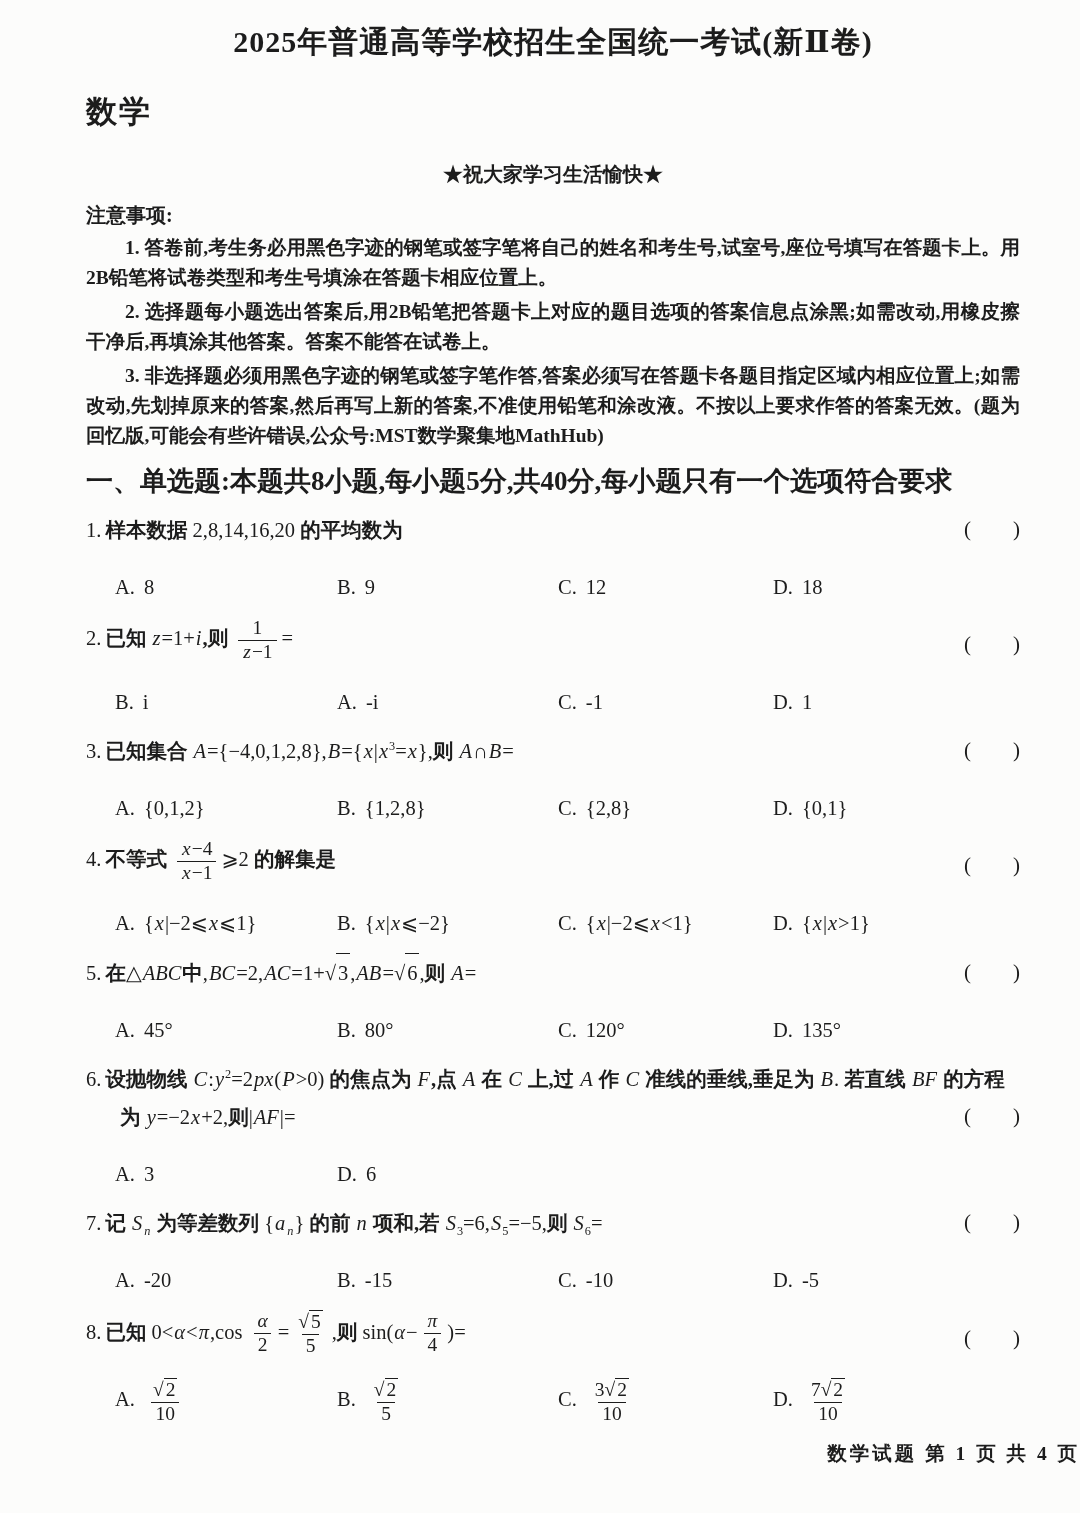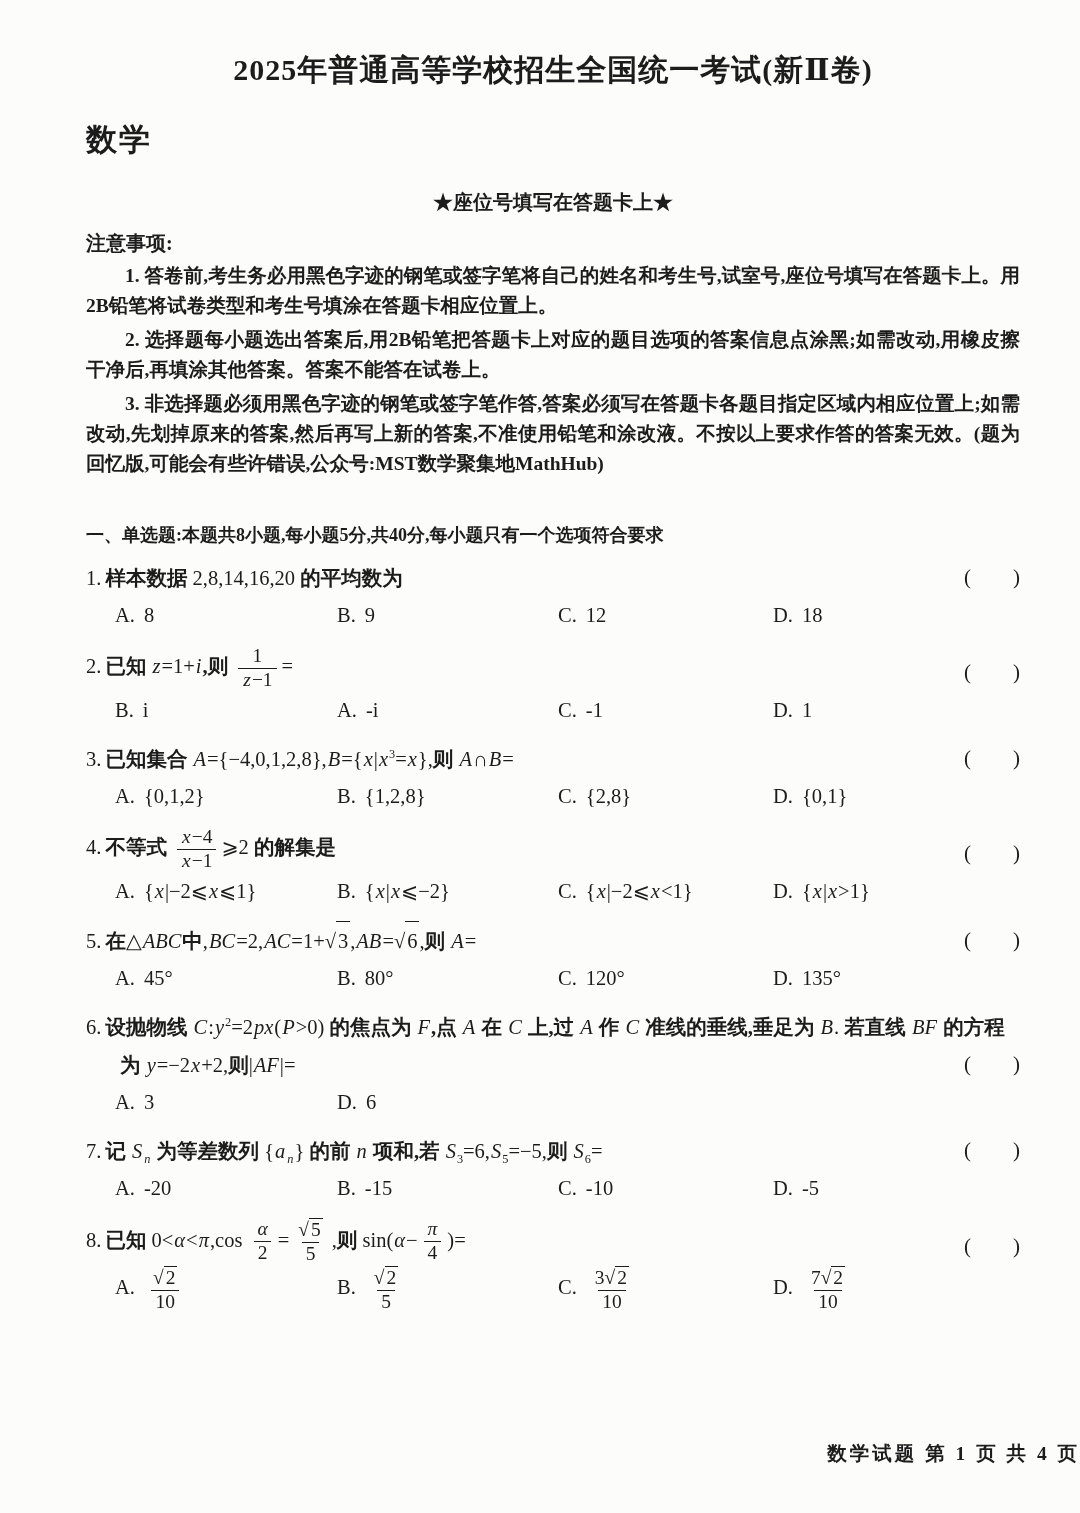--- a/index.html
+++ b/index.html
@@ -1,57 +1,57 @@
 <!DOCTYPE html>
 <html><head>
 <meta charset="utf-8">
 <style>
   html,body{margin:0;padding:0}
   body{
     width:1080px;height:1513px;position:relative;overflow:hidden;
     background:#fcfcfb;color:#1c1c1c;
     font-family:"Liberation Serif","DejaVu Serif",serif;
   }
-  .page{padding:50px 60px 0 86px}
+  .page{padding:22px 60px 0 86px}
   .title{margin:0;text-align:center;font-size:30px;font-weight:700;letter-spacing:1px}
   .subject{margin:28px 0 0;font-size:31px;font-weight:700;letter-spacing:2px}
   .greet{margin-top:28px;text-align:center;font-size:20px;font-weight:700}
   .notes-label{margin-top:14px;font-size:20px;font-weight:700}
   .note{margin:4px 0 0;font-size:19.5px;line-height:30px;text-indent:2em;text-align:justify;font-weight:600}
-  .section-title{margin-top:44px;font-size:18px;font-weight:700}
+  .section-title{margin-top:12px;font-size:27px;font-weight:700}
   .q{margin-top:12px}
   .stem{position:relative;font-size:20.5px;line-height:38px;padding-left:34px;text-indent:-34px}
   .stem .qnum{font-family:"Liberation Serif","DejaVu Serif",serif;margin-right:4px}
   .cn{font-weight:600}
   .mn{font-family:"Liberation Serif","DejaVu Serif","DejaVu Sans",serif}
   .mv{font-family:"Liberation Serif","DejaVu Serif","DejaVu Sans",serif;font-style:italic;margin:0 1px}
   .bracket{position:absolute;right:0;bottom:5px;font-size:21px;line-height:30px;
     font-family:"Liberation Serif","DejaVu Serif",serif;text-indent:0}
   .frac{display:inline-flex;flex-direction:column;align-items:center;vertical-align:middle;
     margin:0 5px;line-height:1.18;font-size:0.95em;text-indent:0}
   .fn{padding:0 4px;display:inline-flex;align-items:baseline}
   .fd{border-top:1.6px solid #1c1c1c;padding:0 4px;display:inline-flex;align-items:baseline}
   .sq{display:inline-flex;align-items:baseline;text-indent:0}
   .rs{line-height:1}
   .rad{border-top:1.5px solid #1c1c1c;padding:0 2px}
   sub.scr,sup.scr{font-size:0.6em;line-height:1}
   .opts{display:grid;grid-template-columns:222px 221px 215px auto;padding-left:29px;
-    margin-top:0;font-size:20.5px;line-height:36px;align-items:center}
+    margin-top:20px;font-size:20.5px;line-height:36px;align-items:center}
   .opt{white-space:nowrap}
   .olabel{margin-right:9px;font-family:"Liberation Serif","DejaVu Serif",serif}
   .footer{position:absolute;bottom:46px;left:0;width:100%;text-align:right;
     font-size:19.5px;letter-spacing:3px;font-weight:600}
 </style>
 </head>
 <body>
 
 <div class="page">
   <h1 class="title">2025年普通高等学校招生全国统一考试(新Ⅱ卷)</h1>
   <h2 class="subject">数学</h2>
-  <div class="greet">★座位号填写在答题卡上★</div>
+  <div class="greet">★祝大家学习生活愉快★</div>
   <div class="notes-label">注意事项:</div>
   <p class="note">1. 答卷前,考生务必用黑色字迹的钢笔或签字笔将自己的姓名和考生号,试室号,座位号填写在答题卡上。用2B铅笔将试卷类型和考生号填涂在答题卡相应位置上。</p>
   <p class="note">2. 选择题每小题选出答案后,用2B铅笔把答题卡上对应的题目选项的答案信息点涂黑;如需改动,用橡皮擦干净后,再填涂其他答案。答案不能答在试卷上。</p>
   <p class="note">3. 非选择题必须用黑色字迹的钢笔或签字笔作答,答案必须写在答题卡各题目指定区域内相应位置上;如需改动,先划掉原来的答案,然后再写上新的答案,不准使用铅笔和涂改液。不按以上要求作答的答案无效。(题为回忆版,可能会有些许错误,公众号:MST数学聚集地MathHub)</p>
   <div class="section-title">一、单选题:本题共8小题,每小题5分,共40分,每小题只有一个选项符合要求</div>
   <div id="questions">
       <div class="q">
         <div class="stem"><span class="qnum">1.</span><span class="cn">样本数据 </span><span class="mn">2,8,14,16,20</span><span class="cn"> 的平均数为</span><span class="bracket">(　　)</span></div>
         <div class="opts">
           <div class="opt"><span class="olabel">A.</span><span class="mn">8</span></div>

